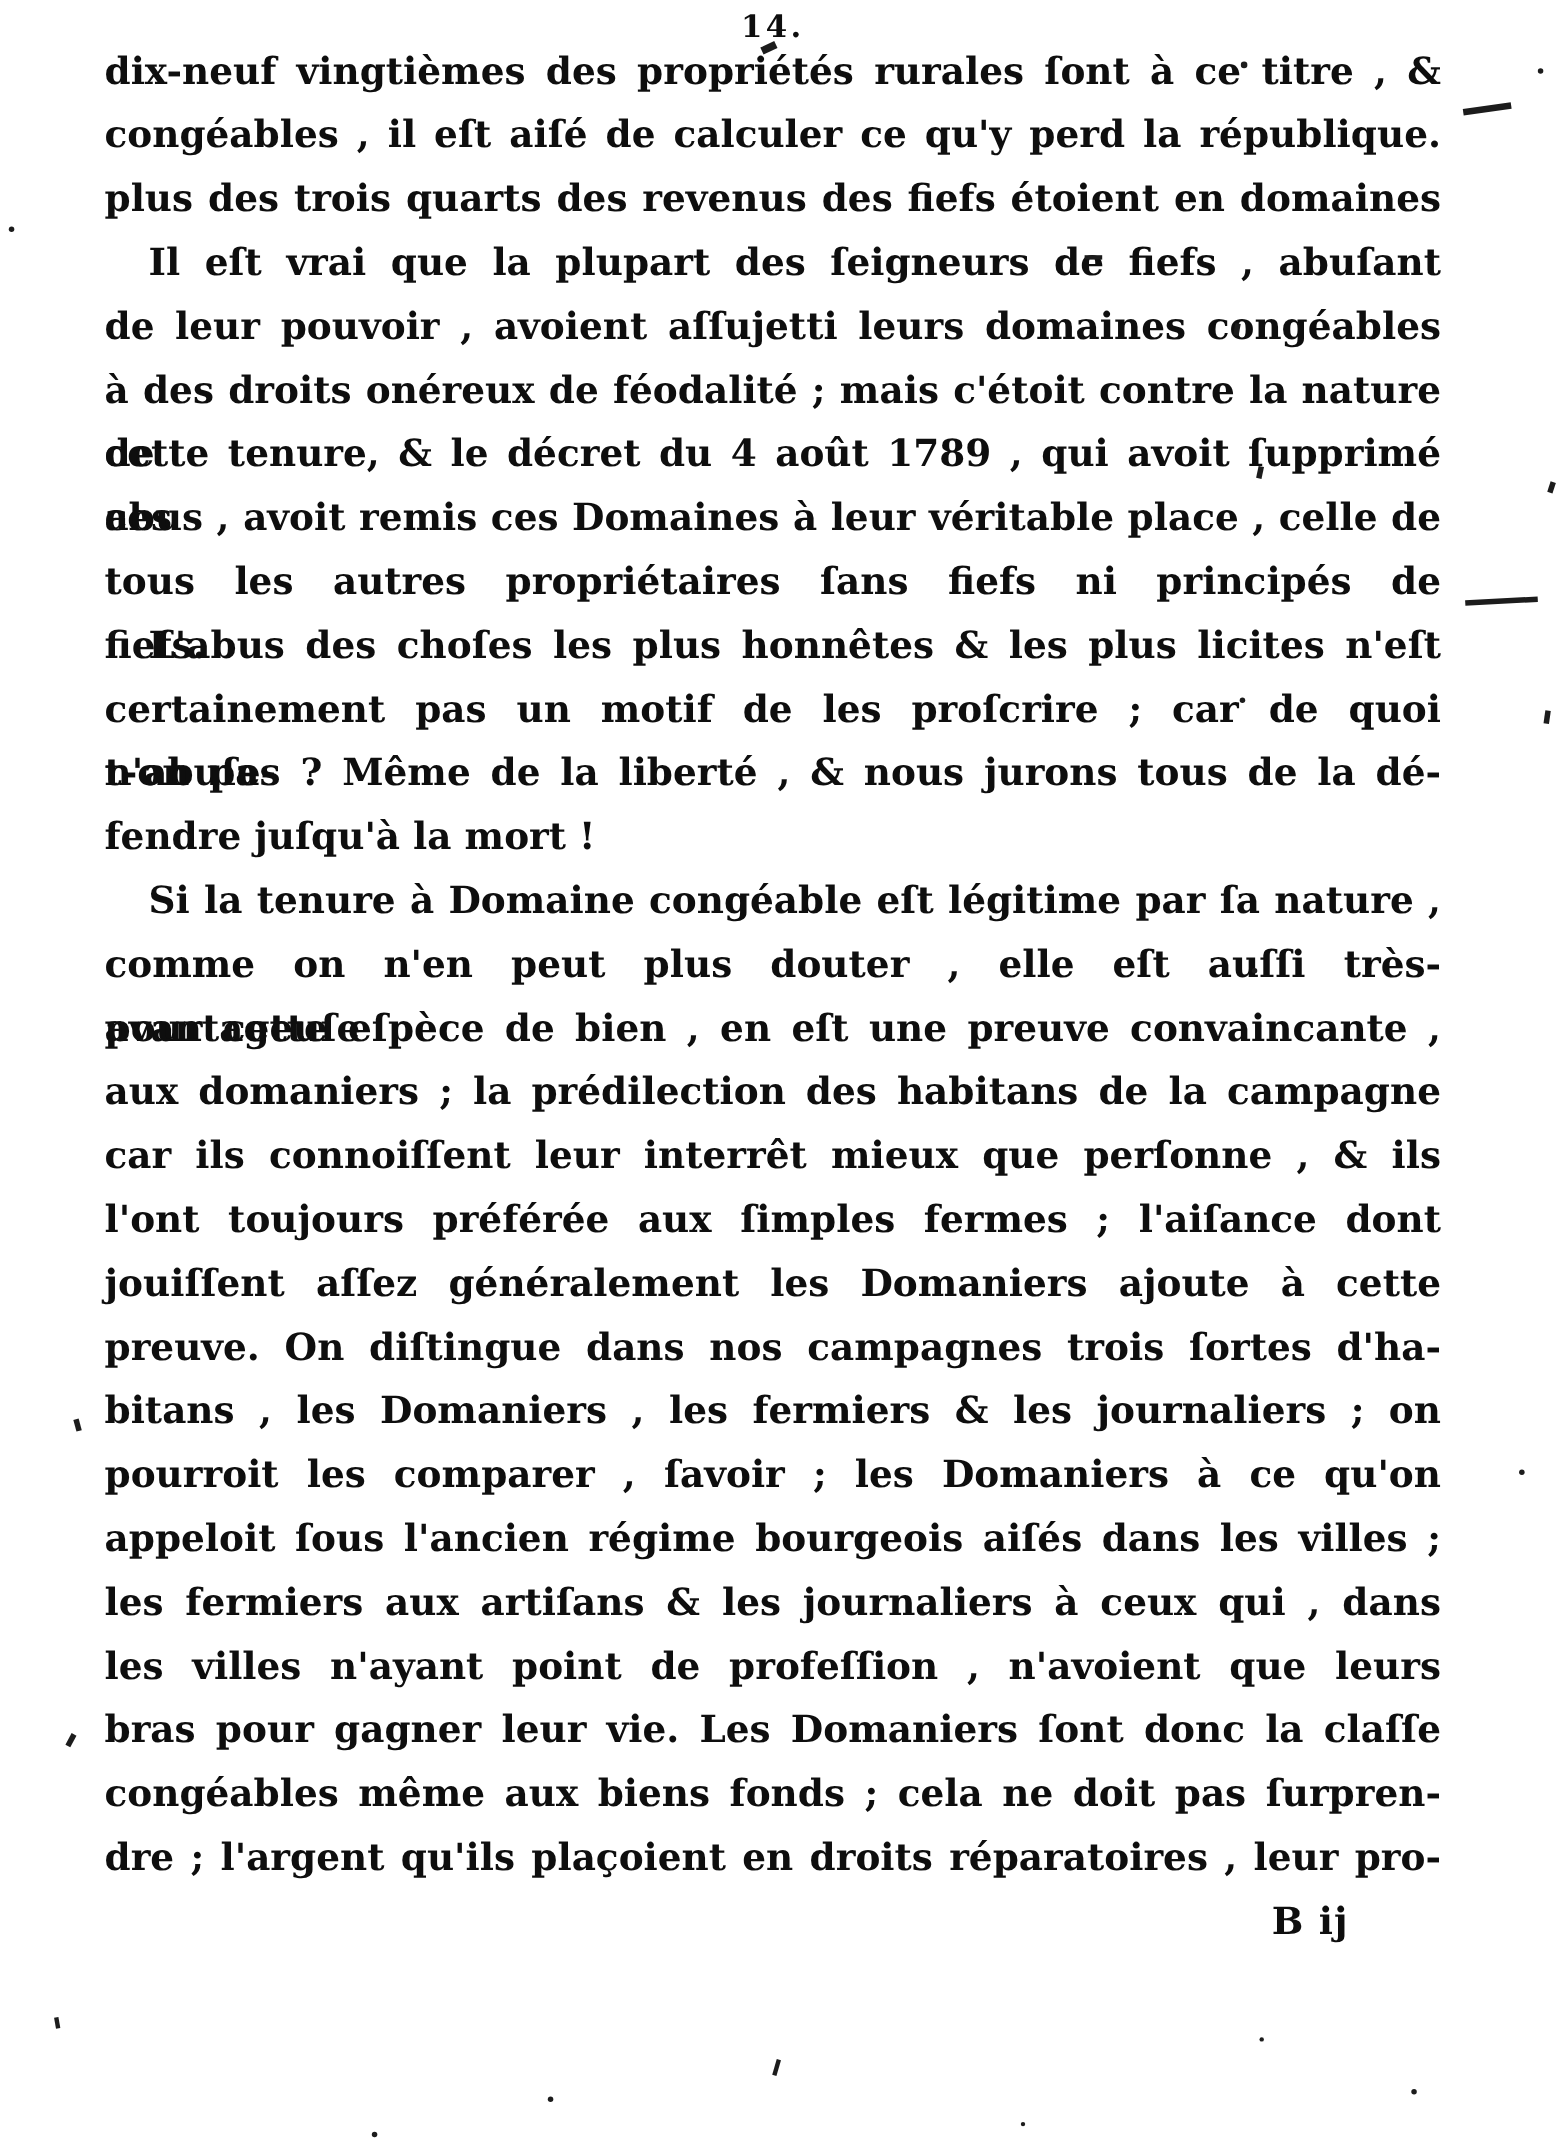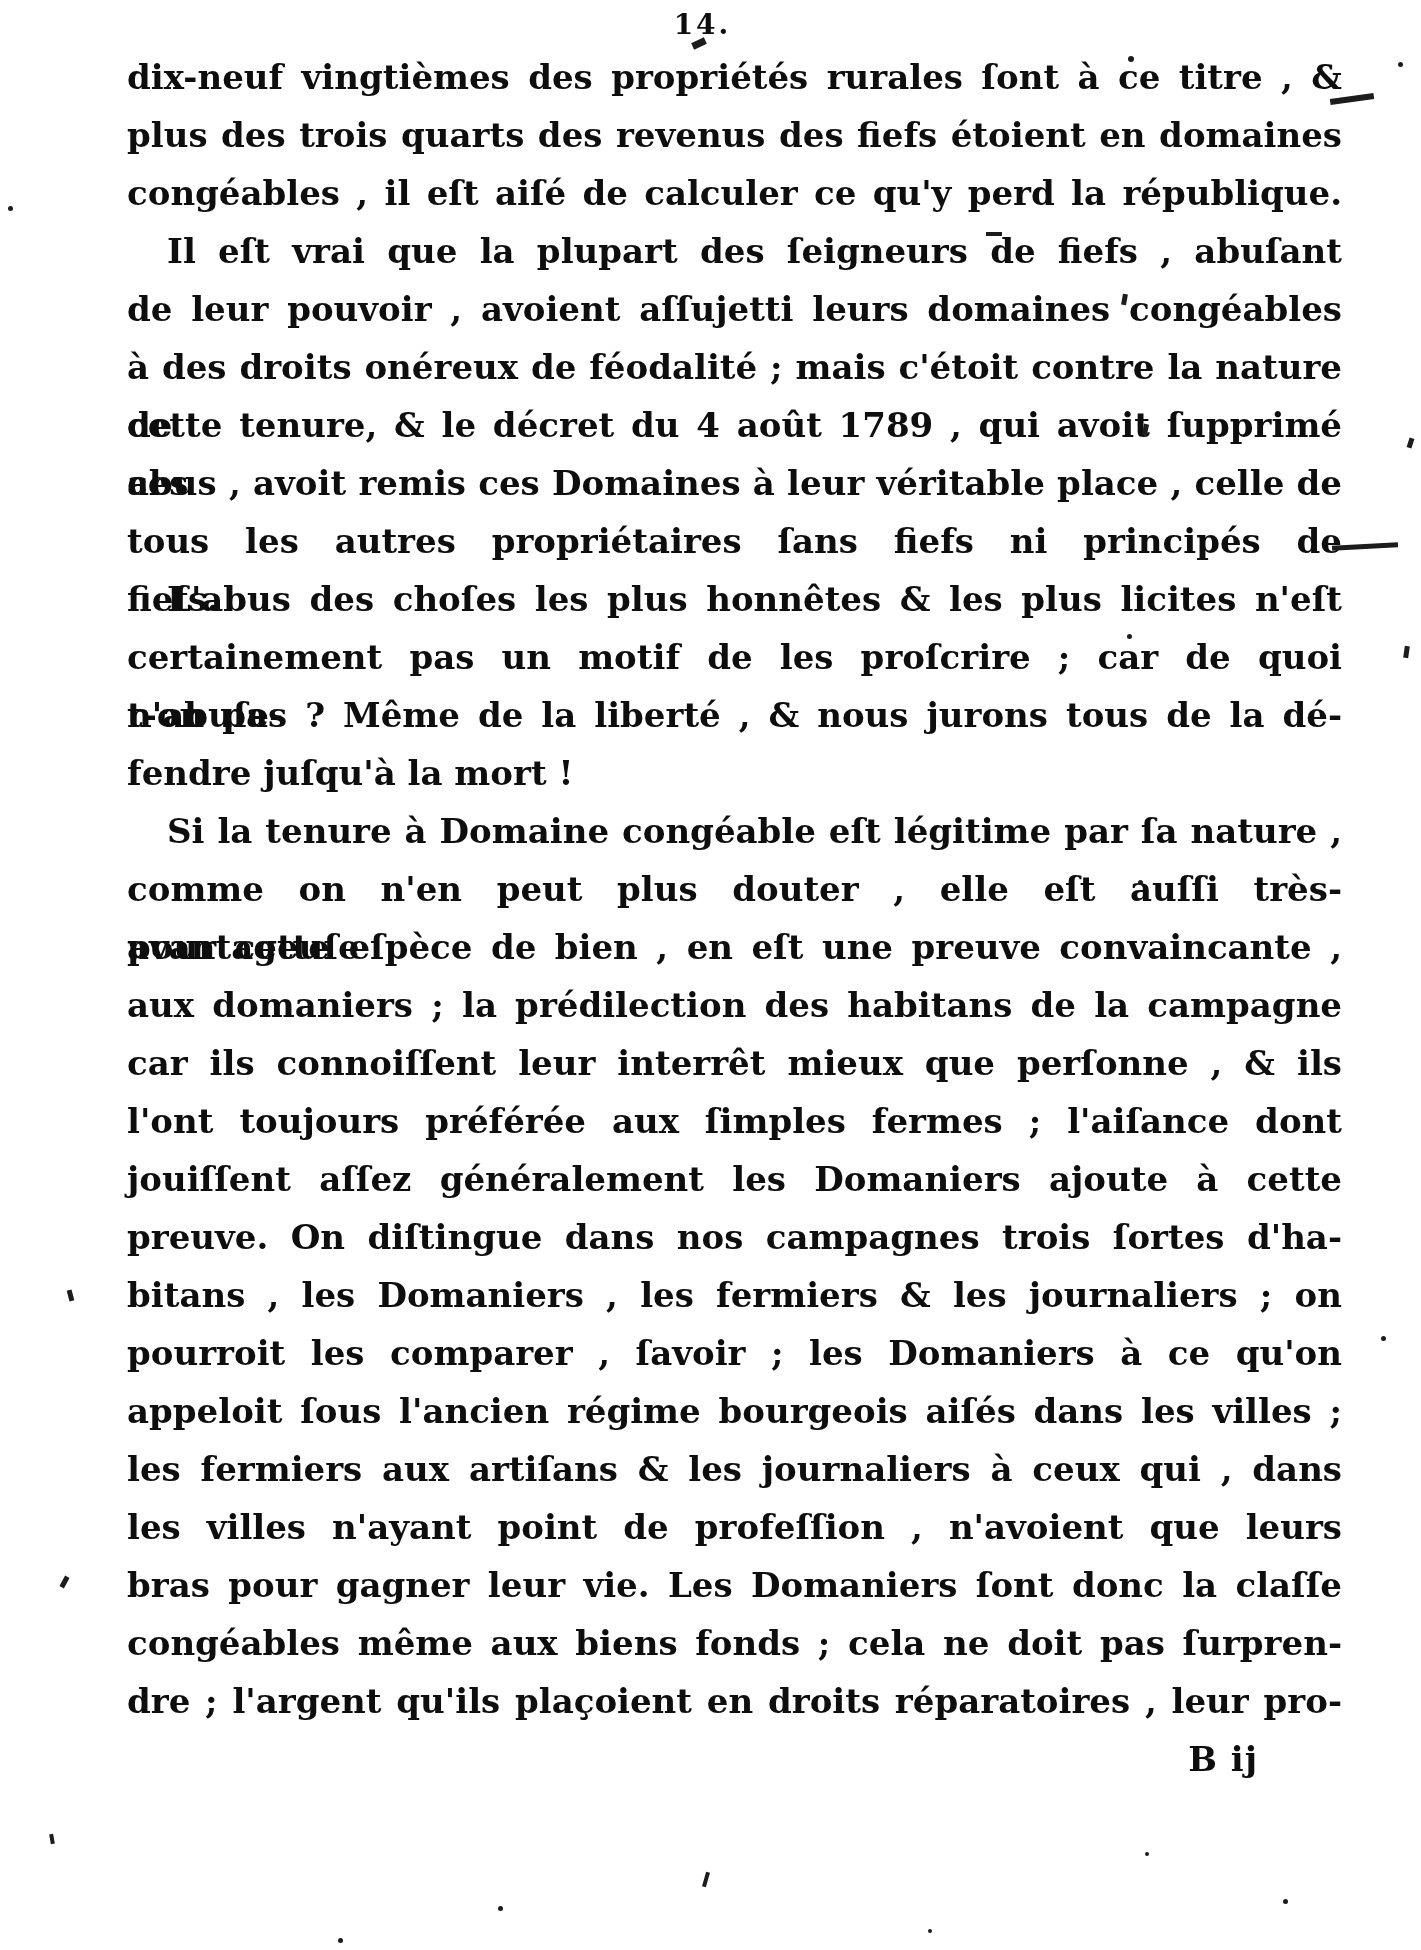--- a/index.html
+++ b/index.html
@@ -13,21 +13,21 @@
   }
   .page-number {
     position: absolute;
     top: 8px; left: 95px; width: 1215px;
     text-align: center;
     font-size: 28px; font-weight: 700;
     letter-spacing: 3px;
   }
   .textblock {
     position: absolute;
-    left: 95px; top: 48px; width: 1215px; margin-left: 32px;
+    left: 95px; top: 36px; width: 1215px;
   }
   .line {
     font-size: 34px;
     font-weight: 700;
     height: 58px;
     line-height: 58px;
     text-align: justify;
     text-align-last: justify;
     -moz-text-align-last: justify;
   }
@@ -52,22 +52,22 @@
   .speck.round { border-radius: 50%; }
 </style>
 </head>
 <body>
 
 <div class="page-number">14.</div>
 
 <div class="textblock">
 
   <div class="line">dix-neuf vingtièmes des propriétés rurales ſont à ce titre , &amp;</div>
+  <div class="line">congéables , il eſt aiſé de calculer ce qu'y perd la république.</div>
   <div class="line">plus des trois quarts des revenus des fiefs étoient en domaines</div>
-  <div class="line">congéables , il eſt aiſé de calculer ce qu'y perd la république.</div>
 
   <div class="line indent"><span>Il eſt vrai que la plupart des </span><span class="it">ſeigneurs</span><span> de fiefs , abuſant</span></div>
   <div class="line">de leur pouvoir , avoient aſſujetti leurs domaines congéables</div>
   <div class="line">à des droits onéreux de féodalité ; mais c'étoit contre la nature de</div>
   <div class="line">cette tenure, &amp; le décret du 4 août 1789 , qui avoit ſupprimé ces</div>
   <div class="line">abus , avoit remis ces Domaines à leur véritable place , celle de</div>
   <div class="line last stretch">tous les autres propriétaires ſans fiefs ni principés de fiefs.</div>
 
   <div class="line indent">L'abus des choſes les plus honnêtes &amp; les plus licites n'eſt</div>
   <div class="line">certainement pas un motif de les proſcrire ; car de quoi n'abuſe-</div>

